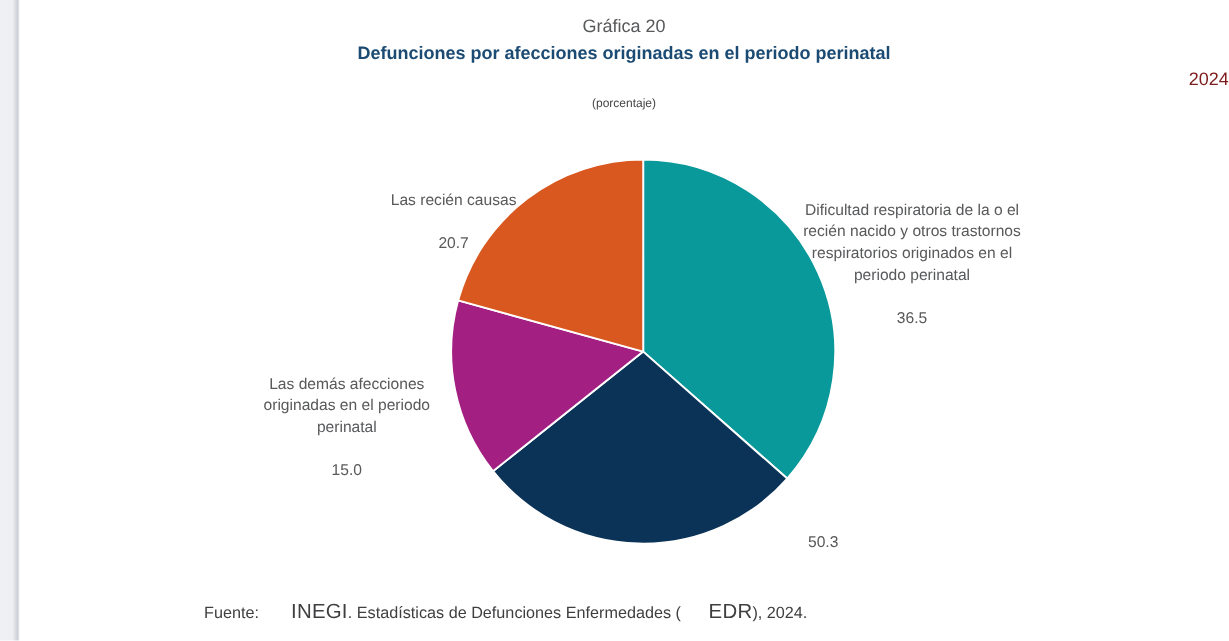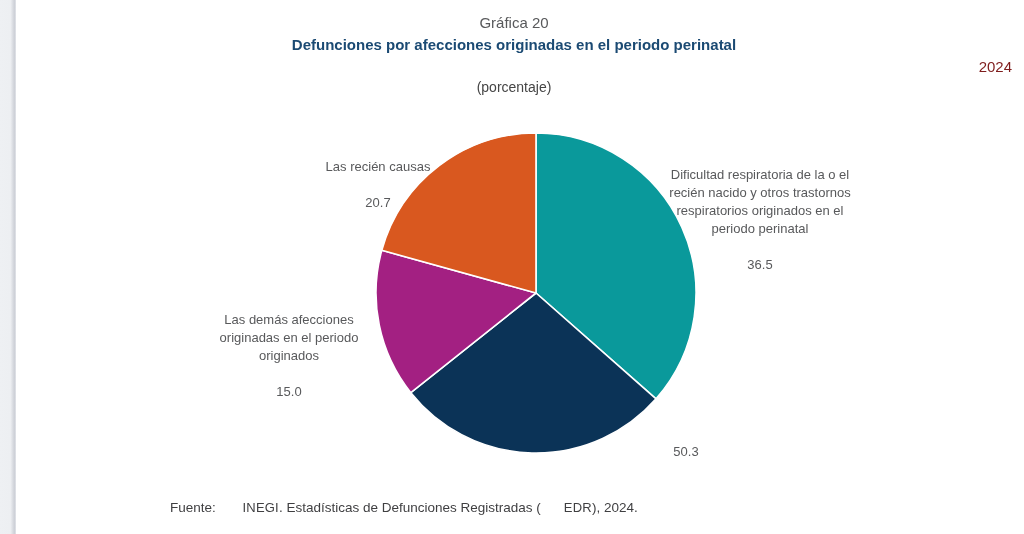--- a/index.html
+++ b/index.html
@@ -8,52 +8,52 @@
     width:1024px;height:534px;
     background:#ffffff;
     overflow:hidden;
     font-family:"Liberation Sans","DejaVu Sans",sans-serif;
   }
   .page-edge{
     position:absolute;left:0;top:0;width:16px;height:534px;
     background:linear-gradient(to right,#eef0f3 0%,#edeff2 65%,#cdd0d7 90%,#e3e5ea 100%);
   }
   .header{
-    position:absolute;left:16px;right:12px;top:12px;
+    position:absolute;left:16px;right:0;top:12px;
     text-align:center;
   }
   .graphic-label{
     font-size:15px;color:#58595b;line-height:21px;
   }
   .main-title{
     font-size:15px;font-weight:bold;color:#1b4a73;line-height:23px;
   }
   .year{
     font-size:15px;color:#7f1d1d;line-height:21px;text-align:right;
   }
   .unit-note{
-    font-size:14px;color:#454545;line-height:20px;
+    font-size:10px;color:#454545;line-height:20px;
   }
   .chart-area{position:absolute;left:10px;top:0;width:1024px;height:534px;}
   .pie-svg{position:absolute;left:364px;top:131px;width:324px;height:324px;}
   .callout{
     position:absolute;text-align:center;
     font-size:13px;line-height:18px;color:#58595b;
     white-space:pre-line;
   }
   .callout .value{white-space:normal;}
   .co-right{left:638px;top:148px;width:224px;}
   .co-bottom{left:556px;top:425px;width:240px;}
   .co-left{left:177px;top:293px;width:204px;}
   .co-topleft{left:266px;top:140px;width:204px;}
   .footer{
     position:absolute;left:170px;top:500px;
     font-size:13.5px;color:#3f3f41;
   }
-  .footer .small-caps{font-size:13px;letter-spacing:0.2px;padding-left:23px;}
+  .footer .small-caps{font-size:17px;letter-spacing:0.2px;padding-left:23px;}
 </style>
 </head>
 <body>
 
 <div class="page">
   <div class="page-edge"></div>
 
   <div class="header">
     <div class="graphic-label">Gráfica 20</div>
     <div class="main-title">Defunciones por afecciones originadas en el periodo perinatal</div>
@@ -77,24 +77,24 @@
       <div class="value">36.5</div>
     </div>
 
     <div class="callout co-bottom">
       <div class="value">50.3</div>
     </div>
 
     <div class="callout co-left">
       <div>Las demás afecciones
 originadas en el periodo
-originados</div>
+perinatal</div>
       <div class="value">15.0</div>
     </div>
 
     <div class="callout co-topleft">
       <div>Las recién causas</div>
       <div class="value">20.7</div>
     </div>
   </div>
 
-  <div class="footer"><span>Fuente: </span><span class="small-caps">INEGI</span><span>. Estadísticas de Defunciones Registradas (</span><span class="small-caps">EDR</span><span>), 2024.</span></div>
+  <div class="footer"><span>Fuente: </span><span class="small-caps">INEGI</span><span>. Estadísticas de Defunciones Enfermedades (</span><span class="small-caps">EDR</span><span>), 2024.</span></div>
 </div>
 
 </body></html>

